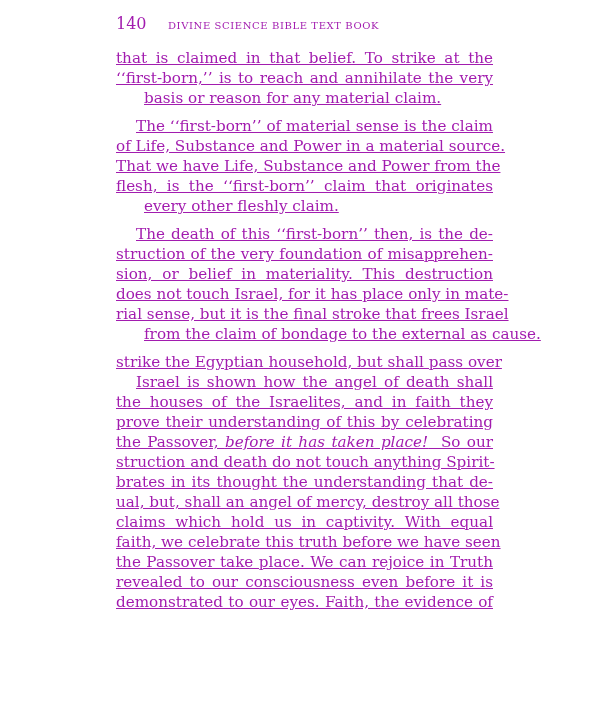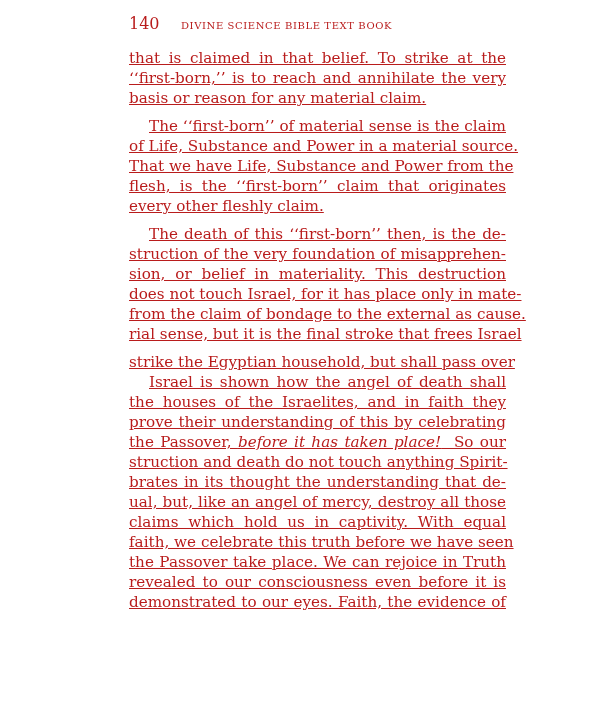--- a/index.html
+++ b/index.html
@@ -1,25 +1,25 @@
 <!DOCTYPE html>
 <html><head>
 <meta charset="utf-8">
 <style>
   html, body { margin:0; padding:0; background:#ffffff; }
   body { width:600px; height:709px; position:relative; overflow:hidden; }
-  .page { position:absolute; left:129px; top:14px; width:377px; color:#b91c1c;
+  .page { position:absolute; left:116px; top:14px; width:377px; color:#a21caf;
           font-family:"DejaVu Serif", "Liberation Serif", serif; }
   .header { height:26px; display:flex; align-items:baseline; font-size:15px; }
   .pnum { width:52px; font-size:16px; }
   .running-title { font-size:10px; letter-spacing:0.6px; font-weight:normal; }
   .body { margin-top:8px; font-size:15.2px; line-height:20px; }
   .para { margin:0 0 8px 0; text-indent:20px; text-align:justify; text-align-last:left;text-decoration:underline; }
   .line { display:block; text-align:justify; text-align-last:justify; white-space:nowrap; }
-  .line.last { text-align-last:left; }
+  .line.last { text-align-last:left;margin-left:28px; }
   .para .line:first-child { padding-left:0; }
   .ind { display:inline-block; width:20px; }
   em { font-style:italic; }
 </style>
 </head>
 <body>
 
 <div class="page">
   <div class="header">
     <span class="pnum">140</span>
@@ -39,33 +39,33 @@
       <span class="line">That we have Life, Substance and Power from the</span>
       <span class="line">flesh, is the ‘‘first-born’’ claim that originates</span>
       <span class="line last">every other fleshly claim.</span>
     </p>
 
     <p class="para" style="text-indent:0">
       <span class="line"><span class="ind"></span><span>The death of this ‘‘first-born’’ then, is the de-</span></span>
       <span class="line">struction of the very foundation of misapprehen-</span>
       <span class="line">sion, or belief in materiality.  This destruction</span>
       <span class="line">does not touch Israel, for it has place only in mate-</span>
+      <span class="line">rial sense, but it is the final stroke that frees Israel</span>
       <span class="line last">from the claim of bondage to the external as cause.</span>
-      <span class="line">rial sense, but it is the final stroke that frees Israel</span>
     </p>
 
     <p class="para" style="text-indent:0">
       <span class="line">strike the Egyptian household, but shall pass over</span>
       <span class="line"><span class="ind"></span><span>Israel is shown how the angel of death shall</span></span>
       <span class="line">the houses of the Israelites, and in faith they</span>
       <span class="line">prove their understanding of this by celebrating</span>
       <span class="line" style="white-space:pre"><span>the Passover, </span><em>before it has taken place!</em><span>  So our</span></span>
       <span class="line">struction and death do not touch anything Spirit-</span>
       <span class="line">brates in its thought the understanding that de-</span>
-      <span class="line">ual, but, like an angel of mercy, destroy all those</span>
+      <span class="line">ual, but, shall an angel of mercy, destroy all those</span>
       <span class="line">claims which hold us in captivity.  With equal</span>
       <span class="line">faith, we celebrate this truth before we have seen</span>
       <span class="line">the Passover take place.  We can rejoice in Truth</span>
       <span class="line">revealed to our consciousness even before it is</span>
       <span class="line">demonstrated to our eyes.  Faith, the evidence of</span>
     </p>
   </div>
 </div>
 
 </body></html>

